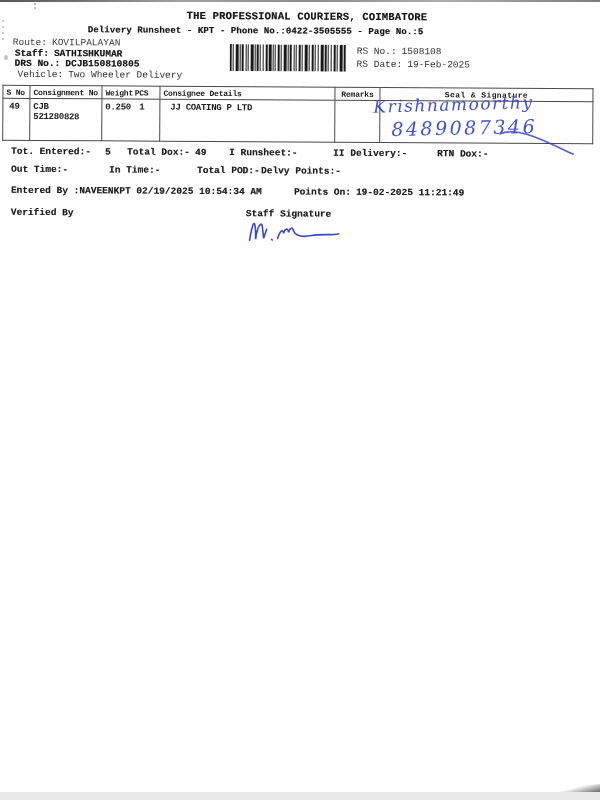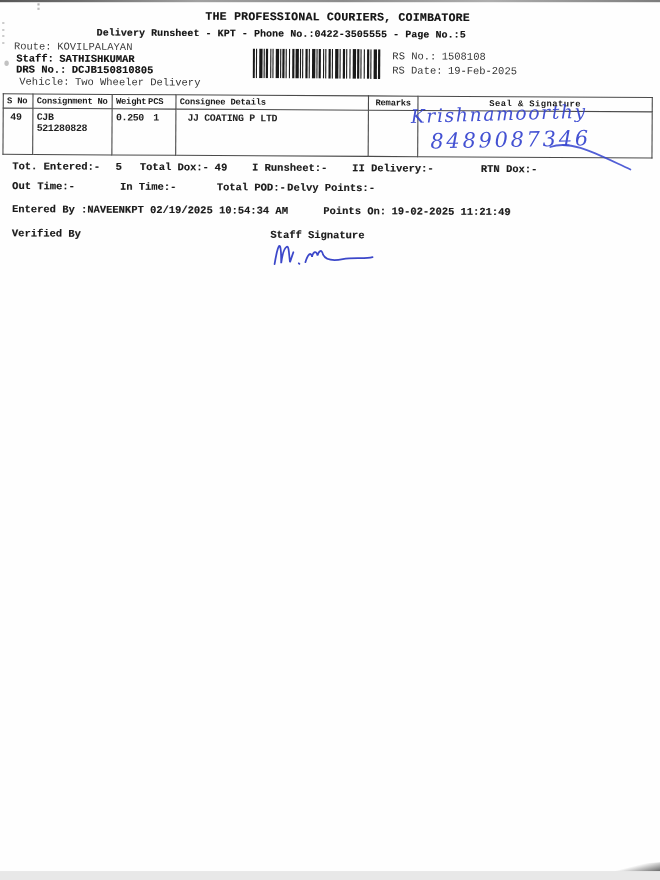--- a/index.html
+++ b/index.html
@@ -185,21 +185,21 @@
     <div class="hw hw2">8489087346</div>
     <svg class="flourish" width="82" height="34">
       <path d="M3,9 C22,2 45,15 76,29" stroke="#3443cf" stroke-width="1.6" fill="none" stroke-linecap="round" opacity=".85"></path>
     </svg>
 
     <span class="abs sum fz" style="left:12px;top:146px;">Tot. Entered:-</span>
     <span class="abs sum fz" style="left:106px;top:146px;">5</span>
     <span class="abs sum fz" style="left:128px;top:146px;">Total Dox:-</span>
     <span class="abs sum fz" style="left:196px;top:146px;">49</span>
     <span class="abs sum fz" style="left:230px;top:146px;">I Runsheet:-</span>
-    <span class="abs sum fz" style="left:321px;top:146px;text-align:right;">II Delivery:-</span>
+    <span class="abs sum fz" style="left:334px;top:146px;text-align:right;">II Delivery:-</span>
     <span class="abs sum fz" style="left:438px;top:146px;">RTN Dox:-</span>
 
     <span class="abs sum fz" style="left:12px;top:164px;">Out Time:-</span>
     <span class="abs sum fz" style="left:110px;top:164px;">In Time:-</span>
     <span class="abs sum fz" style="left:198px;top:164px;">Total POD:-</span>
     <span class="abs sum fz" style="left:262px;top:164px;">Delvy Points:-</span>
 
     <div class="abs sum pair fz" style="left:12px;top:185px;">
       <span>Entered By :</span>
         <span>NAVEENKPT 02/19/2025 10:54:34 AM</span>

